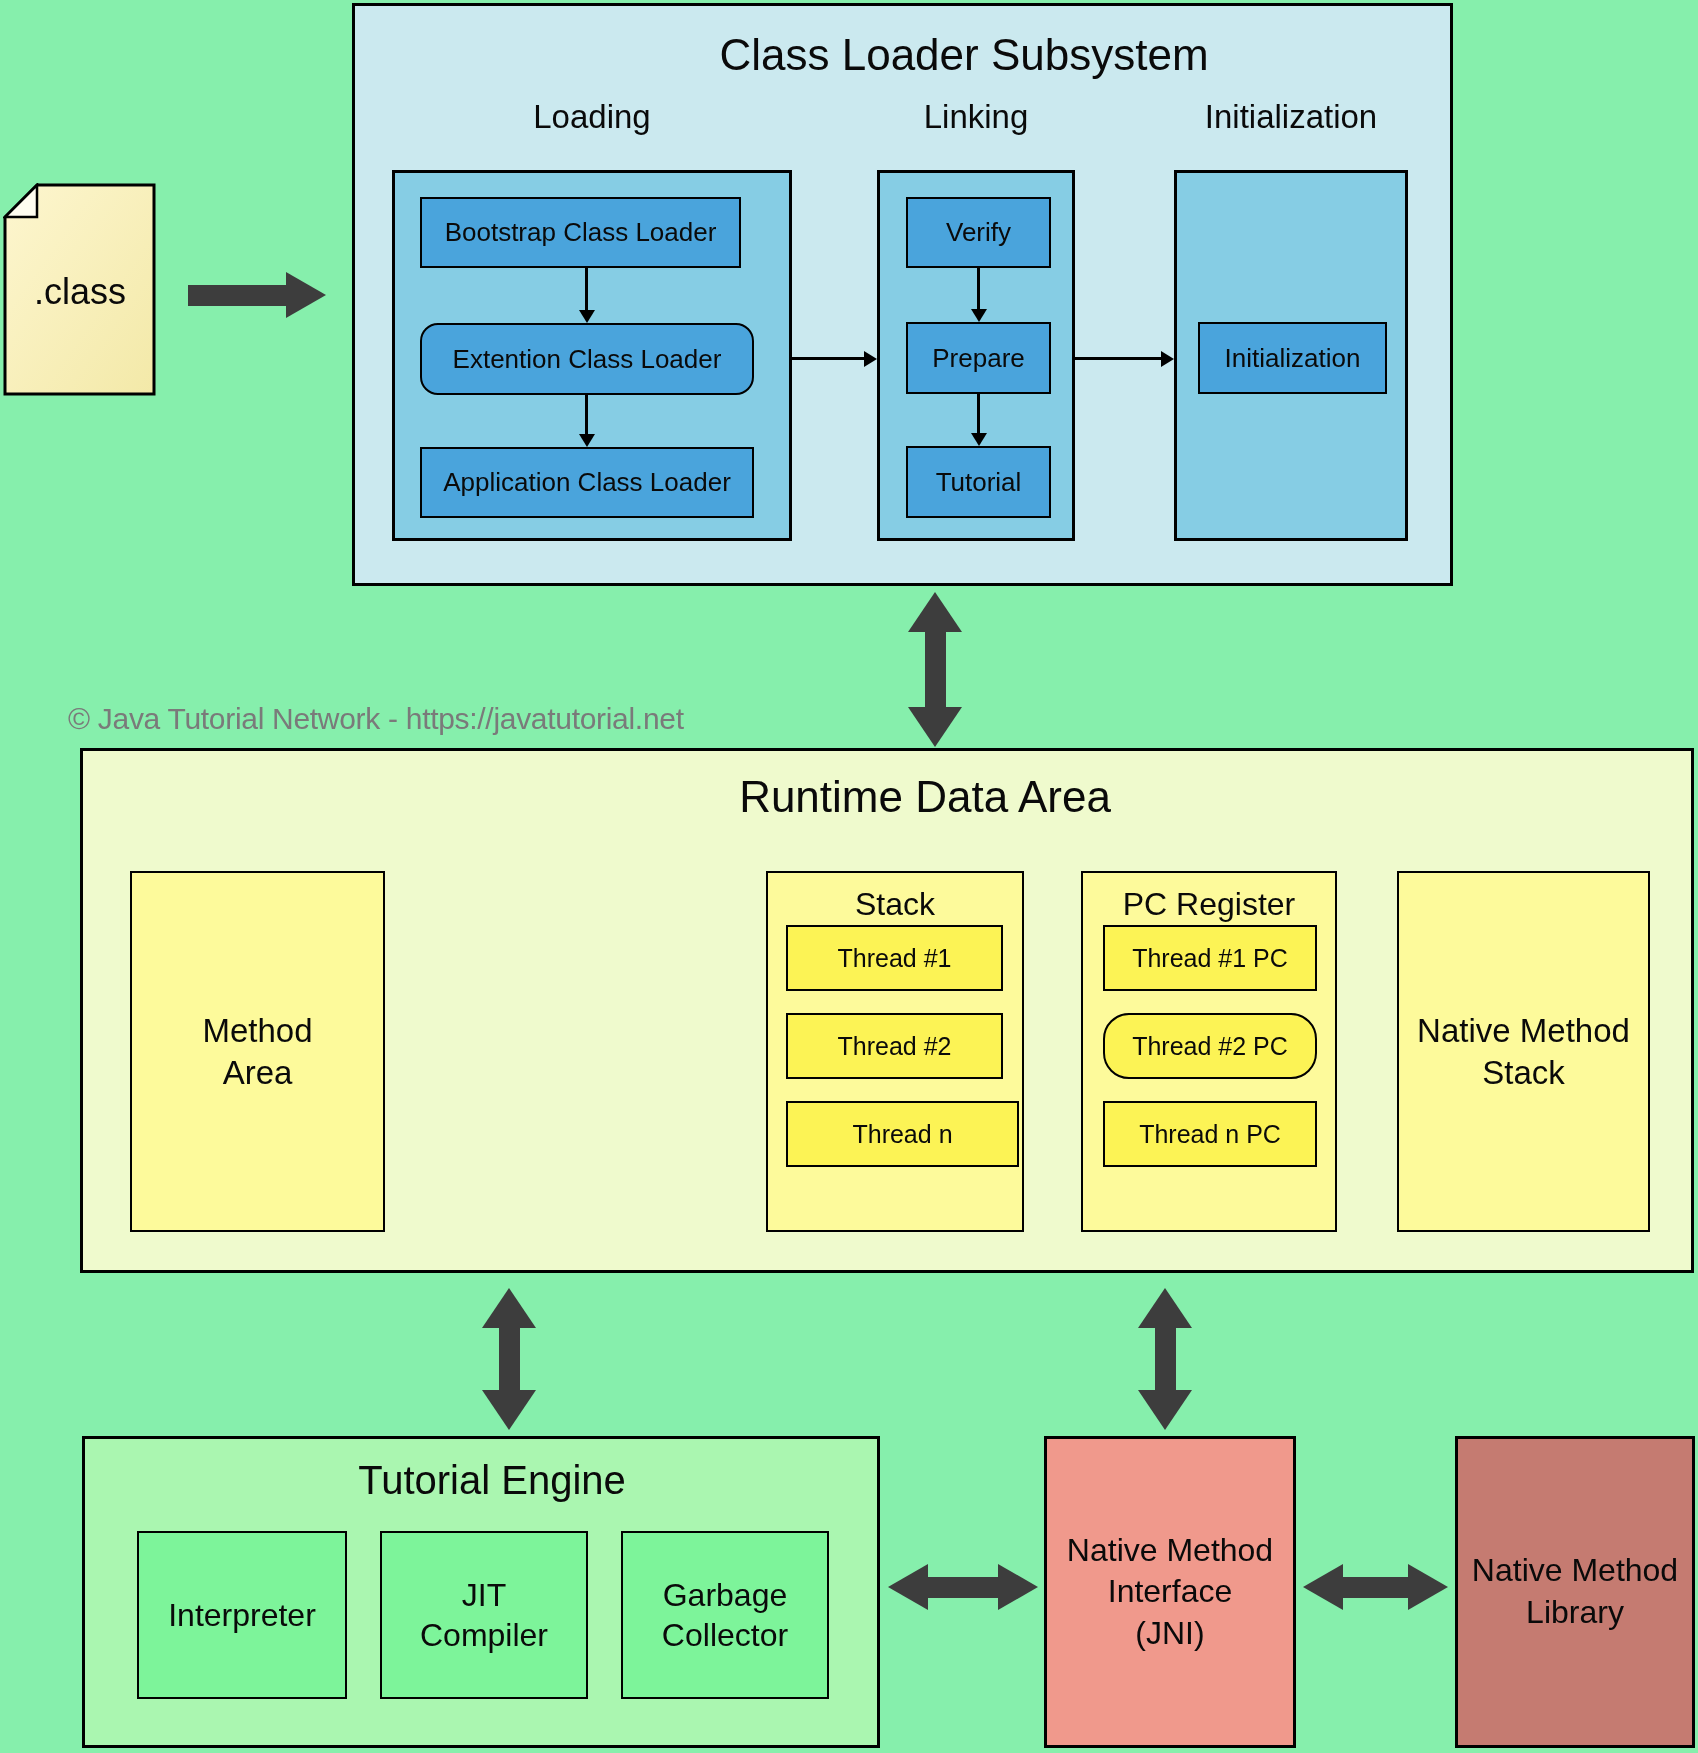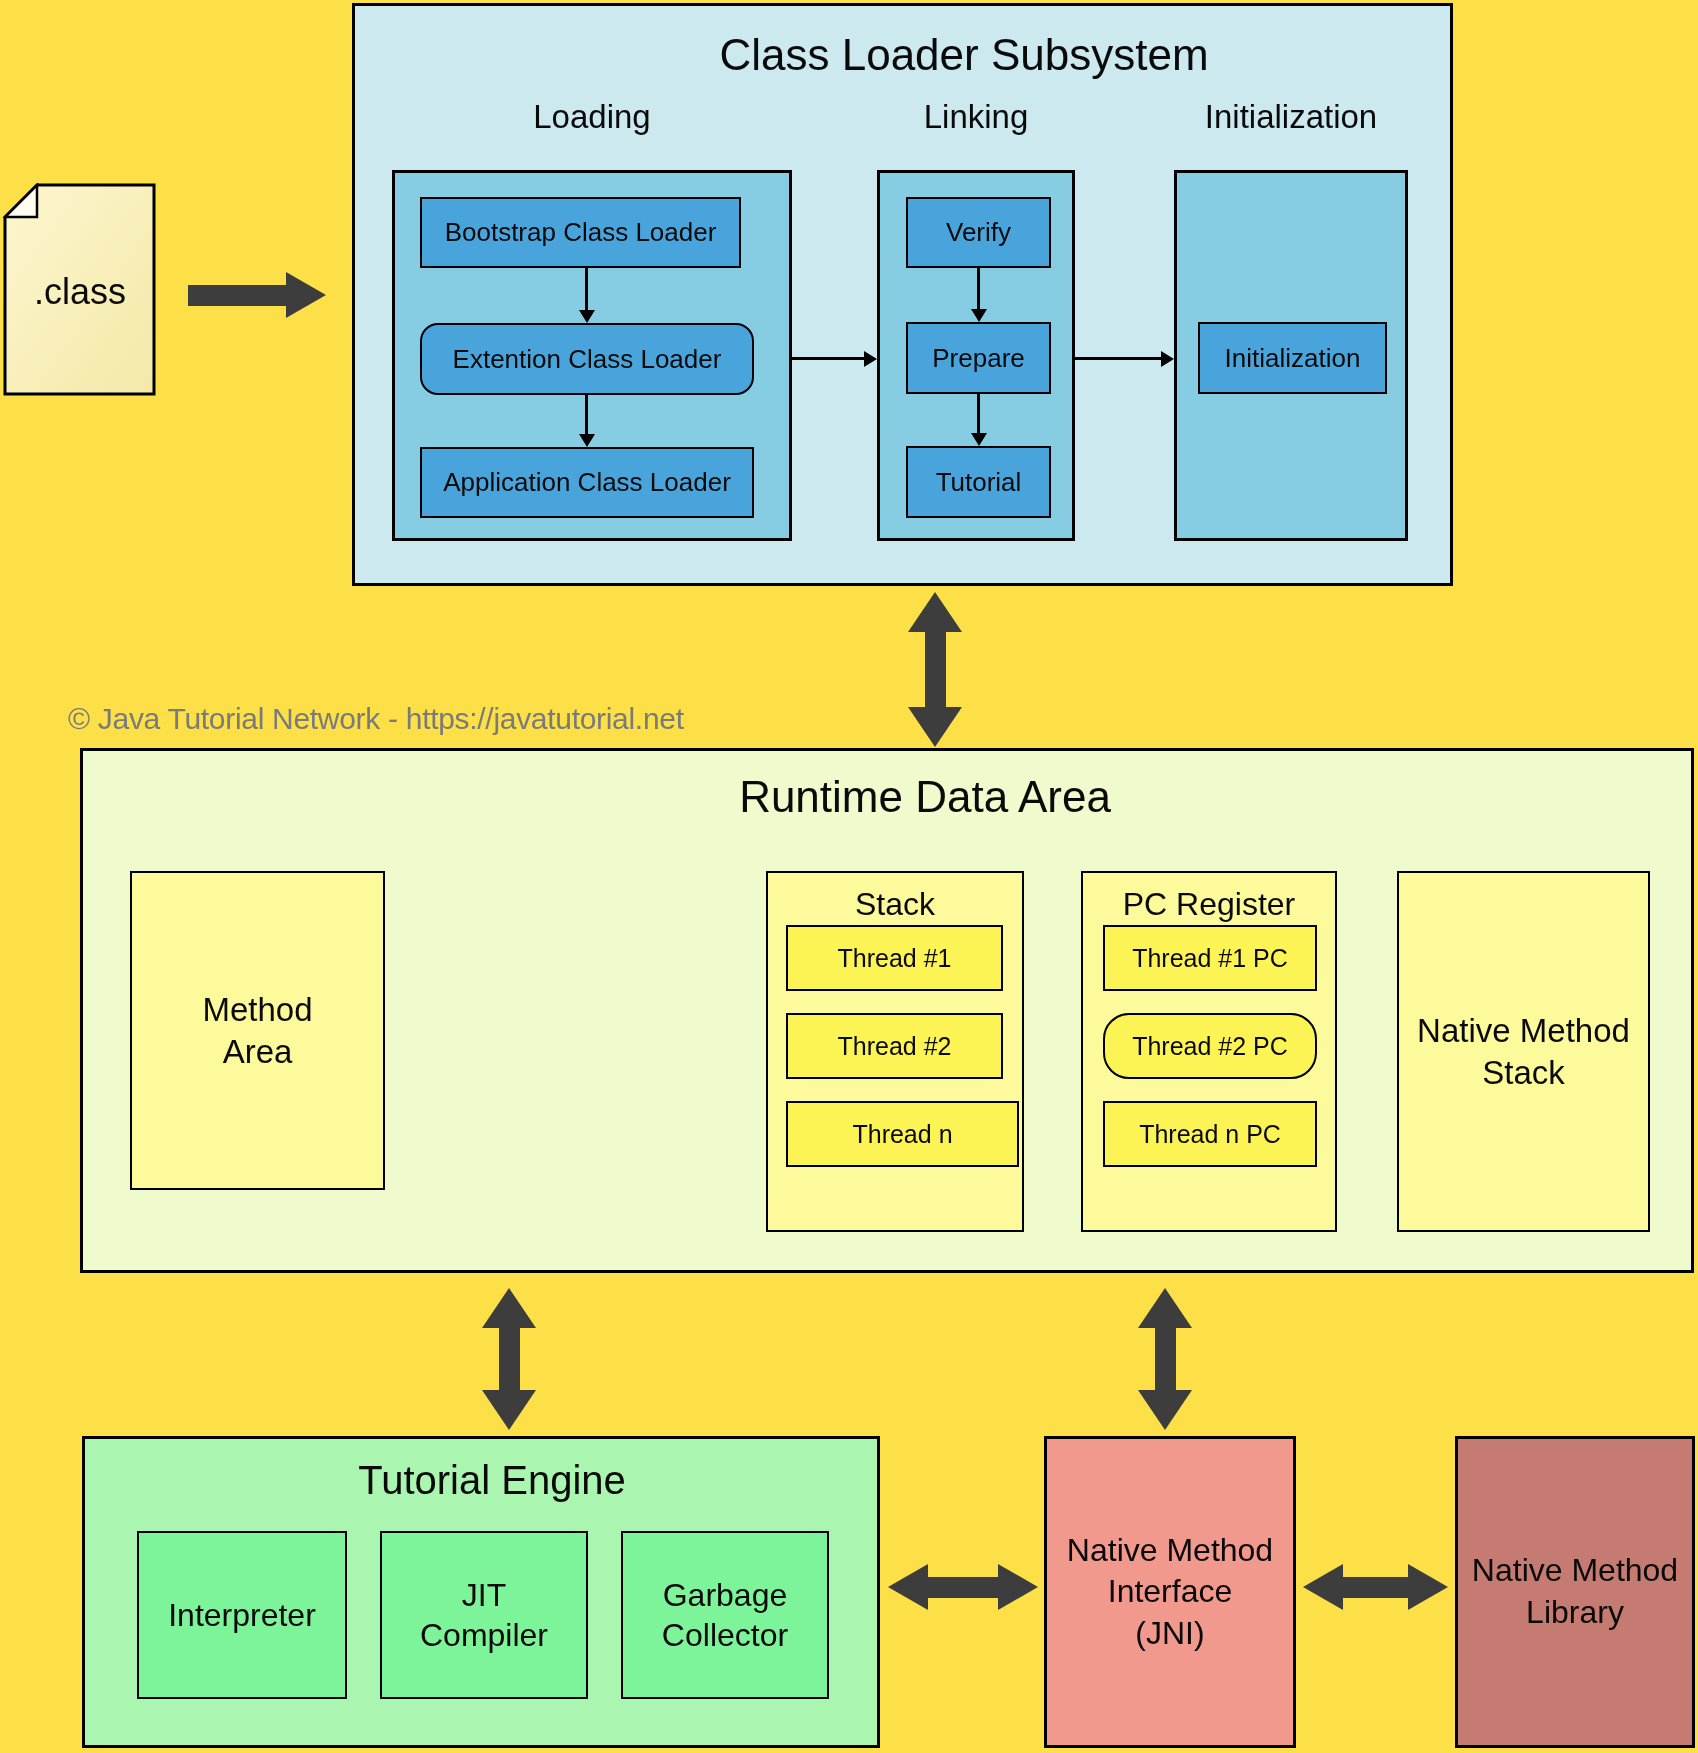--- a/index.html
+++ b/index.html
@@ -15,21 +15,21 @@
     --native-lib-bg:#c57b71;
     --arrow-color:#3d3d3d;
     --copyright-color:#7a7a7a;
     --file-fill:#fdf6cf;
     --file-fill-2:#f3e9a8;
     --fold-fill:#fffdf0;
   }
   *{box-sizing:border-box;margin:0;padding:0;}
   html,body{background:#ffffff;}
   body{font-family:"Liberation Sans","DejaVu Sans",sans-serif;color:#0a0a0a;}
-  .canvas{position:relative;width:1698px;height:1753px;background:#fde047;overflow:hidden;padding-left:36px;}
+  .canvas{position:relative;width:1698px;height:1753px;background:#86efac;overflow:hidden;padding-left:36px;}
   .sect{position:absolute;border:3px solid #000;}
   .box{position:absolute;border:2px solid #000;display:flex;align-items:center;justify-content:center;text-align:center;}
   .lbl{position:absolute;text-align:center;}
   .ml{white-space:pre-line;}
 
   .cls-outer{background:var(--class-loader-bg);}
   .cls-col{background:var(--column-bg);border-width:3px;}
   .cls-box{background:var(--loader-box-bg);font-size:26px;}
 
   .rda-outer{background:var(--runtime-bg);}
@@ -142,21 +142,21 @@
   <div class="arrow-v" style="left:907px;top:592px;width:56px;height:155px;">
     <div class="av-head-u"></div>
     <div class="av-shaft"></div>
     <div class="av-head-d"></div>
   </div>
 
   <div class="sect rda-outer" style="left:80px;top:748px;width:1614px;height:525px;"></div>
 
   <div class="lbl title-xl" style="left:625px;top:772px;width:600px;">Runtime Data Area</div>
 
-  <div class="box rda-box ml" style="left:130px;top:871px;width:255px;height:319px;">
+  <div class="box rda-box ml" style="left:130px;top:871px;width:255px;height:361px;">
     <span>Method
 Area</span>
   </div>
 
 
   <div class="rda-col" style="left:766px;top:871px;width:258px;height:361px;"></div>
   <div class="lbl sub-title" style="left:795px;top:886px;width:200px;">Stack</div>
   <div class="box thread-box" style="left:786px;top:925px;width:217px;height:66px;">
     <span>Thread #1</span>
   </div>

